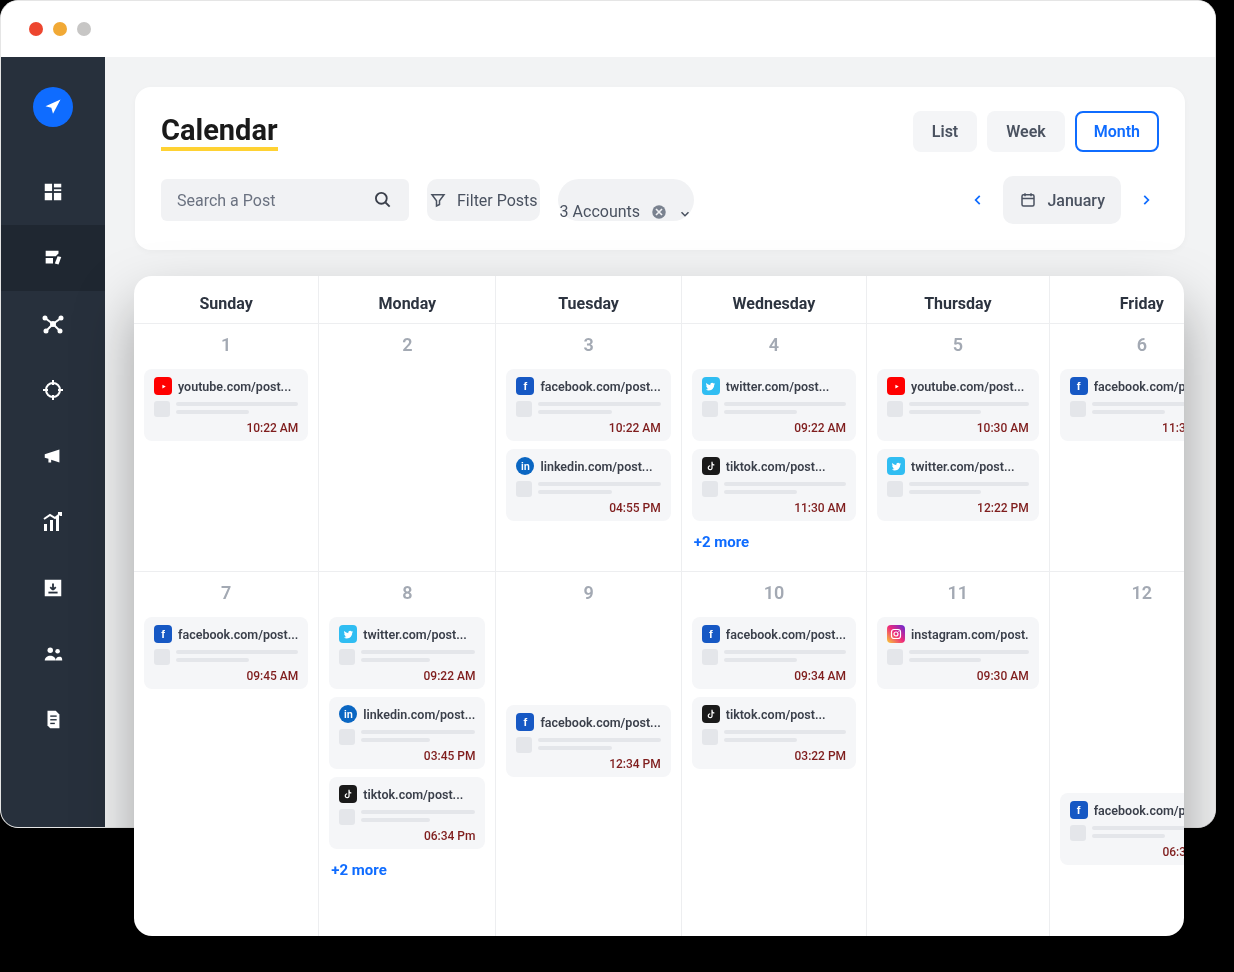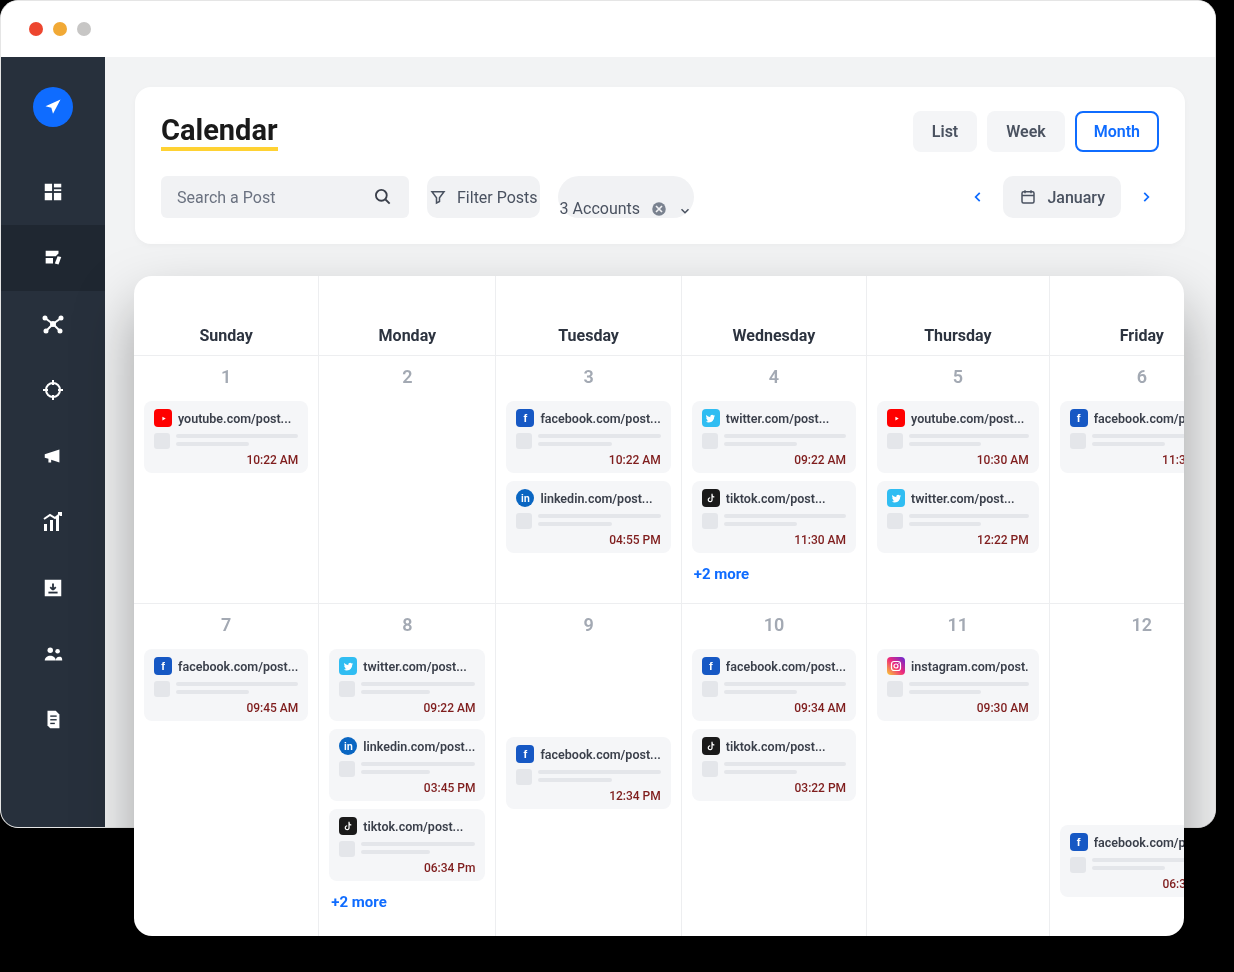--- a/index.html
+++ b/index.html
@@ -183,21 +183,21 @@
       align-items: center;
       justify-content: center;
       cursor: pointer;
     }
     .month-label {
       background: #f1f2f4;
       border-radius: 10px;
       display: flex;
       align-items: center;
       padding: 0 16px;
-      height: 42px;
+      height: 48px;
       font-size: 16px;
       color: #4a5260;
       gap: 10px;
       font-weight: 500;
       cursor: pointer;
     }
 
     
     .calendar-card {
       position: absolute;
@@ -220,21 +220,20 @@
       display: flex;
       flex-direction: column;
     }
     .day-col:last-child { border-right: none; }
     .day-header {
       text-align: center;
       padding: 18px 0 10px 0;
       font-size: 16px;
       font-weight: 700;
       color: #2d3440;
-      margin-top: 32px;
     }
     .day-cells {
       display: flex;
       flex-direction: column;
       flex: 1;
     }
     .day-cell {
       border-top: 1px solid #edeef0;
       padding: 10px 10px 12px 10px;
       display: flex;

